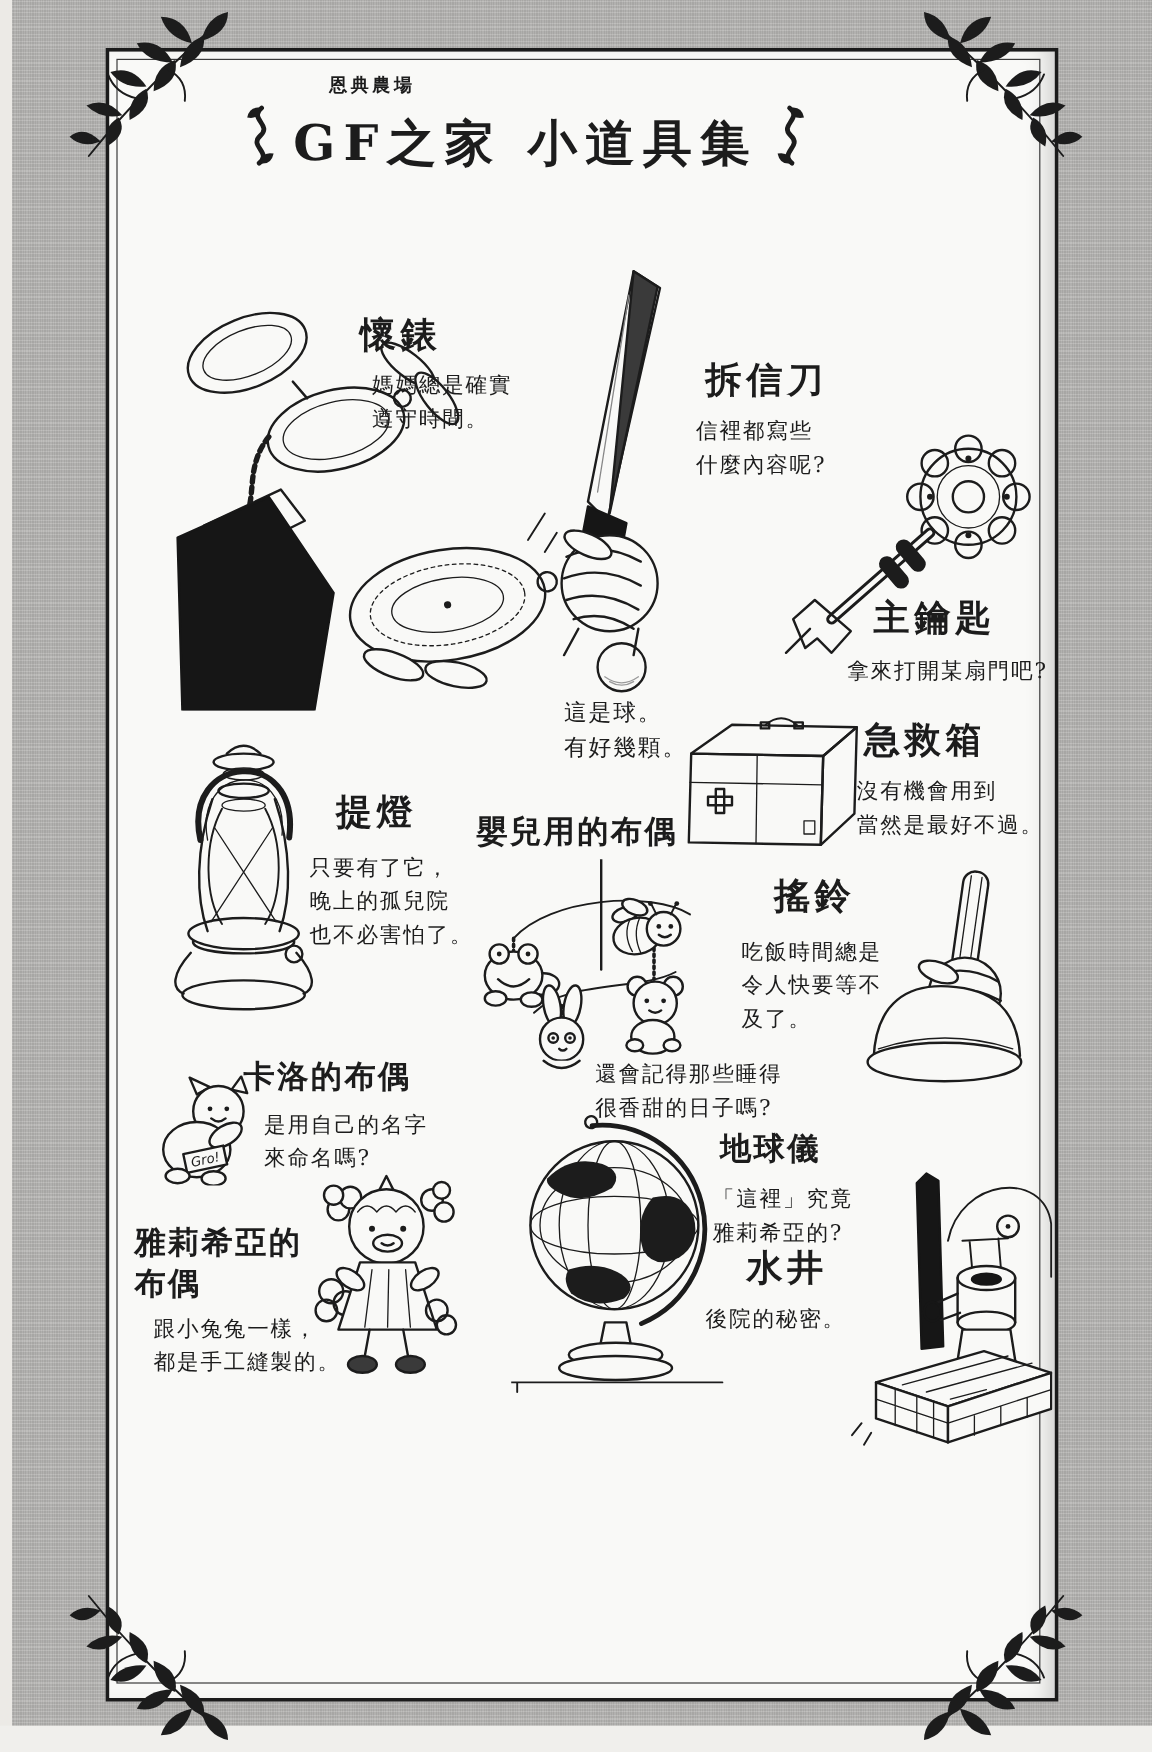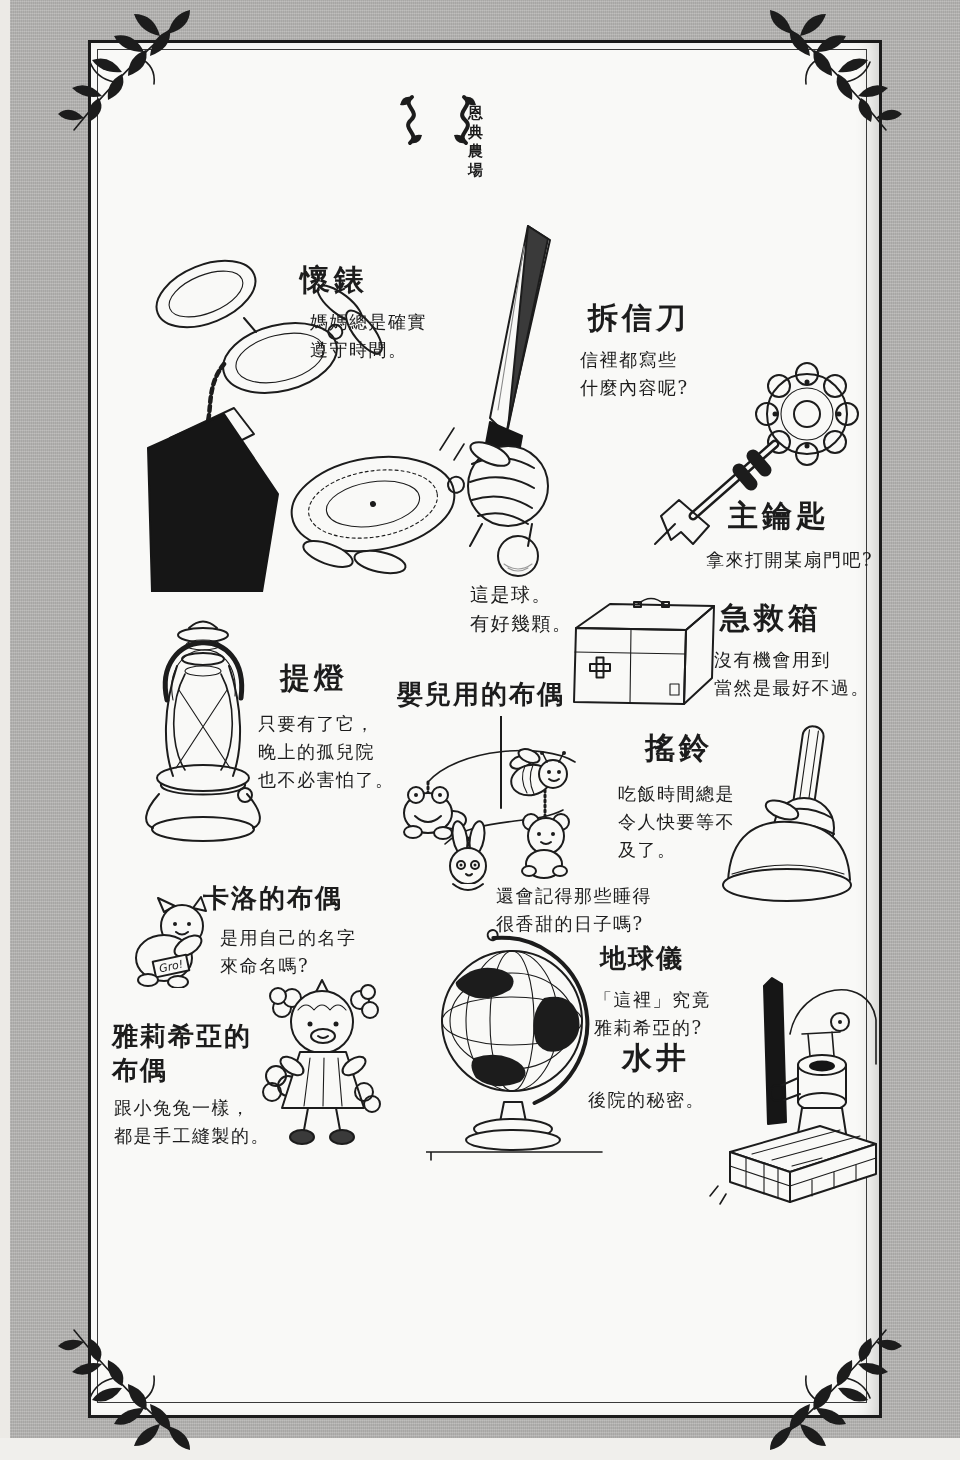--- a/index.html
+++ b/index.html
@@ -27,21 +27,21 @@
   .art .fill{fill:#1c1c1c;stroke:none;}
   .art .dk{fill:#161616;stroke:#161616;}
   .art .gy{fill:#3a3a3a;stroke:#1c1c1c;}
   .art .wf{fill:#f9f9f7;}
   .art .thin{stroke-width:1.1;}
   .art .med{stroke-width:1.6;}
   .art .thick{stroke-width:4;}
   .art .chain{stroke-width:4.5;stroke-dasharray:5 4;}
   .art text{stroke:none;fill:#1c1c1c;font-family:"DejaVu Sans","Liberation Sans",sans-serif;}
   
-  .title-block{left:0;top:94px;width:876px;text-align:right;}
+  .title-block{left:0;top:78px;width:876px;text-align:right;}
   .title-row{display:flex;align-items:center;justify-content:center;gap:14px;}
   .title-wrap{position:relative;display:inline-block;}
   .series{position:absolute;top:-16px;left:30px;font-size:15px;font-weight:bold;letter-spacing:3px;}
   h1{margin:14px 0 0 0;font-size:41px;font-weight:bold;letter-spacing:7px;white-space:nowrap;}
   .h{margin:0;font-size:30px;font-weight:bold;letter-spacing:4px;white-space:pre-line;line-height:1.3;}
   .h.sm{font-size:26px;letter-spacing:2px;}
   .d{margin:0;font-size:18px;font-weight:normal;letter-spacing:1.5px;line-height:1.55;white-space:pre-line;}
 </style>
 </head>
 <body>
@@ -117,20 +117,21 @@
 
   <header class="abs title-block">
     <div class="title-row">
       <svg class="art" width="26" height="52" viewBox="0 0 26 52">
         <path class="thick" d="M14,3 C3,12 23,17 13,26 C3,35 23,40 12,49"></path>
         <path class="fill" d="M14,3 q-10,-2 -12,8 q10,2 12,-8 Z"></path>
         <path class="fill" d="M12,49 q10,2 12,-8 q-10,-2 -12,8 Z"></path>
       </svg>
       <div class="title-wrap">
         <div class="series">恩典農場</div>
+        <h1>GF之家 小道具集</h1>
       </div>
       <svg class="art" width="26" height="52" viewBox="0 0 26 52">
         <path class="thick" d="M12,3 C23,12 3,17 13,26 C23,35 3,40 14,49"></path>
         <path class="fill" d="M12,3 q10,-2 12,8 q-10,2 -12,-8 Z"></path>
         <path class="fill" d="M14,49 q-10,2 -12,-8 q10,-2 12,8 Z"></path>
       </svg>
     </div>
   </header>
 
   <svg class="abs art" style="left:128px;top:242px" width="345" height="350" viewBox="0 0 345 350">
@@ -341,21 +342,21 @@
     </g>
     <ellipse class="wf" cx="22" cy="84" rx="10" ry="6"></ellipse>
       <ellipse class="wf" cx="52" cy="86" rx="10" ry="6"></ellipse>
   </svg>
   <h2 class="abs h sm" style="left:203px;top:882px">卡洛的布偶</h2>
   <p class="abs d" style="left:220px;top:924px">是用自己的名字
 來命名嗎?</p>
 
   <h2 class="abs h sm" style="left:112px;top:1020px">雅莉希亞的
 布偶</h2>
-  <p class="abs d" style="left:114px;top:1094px">跟小兔兔一樣，
+  <p class="abs d" style="left:128px;top:1094px">跟小兔兔一樣，
 都是手工縫製的。</p>
   <svg class="abs art" style="left:258px;top:978px" width="130" height="190" viewBox="0 0 130 190">
     <circle class="wf" cx="24" cy="30" r="9"></circle>
       <circle class="wf" cx="34" cy="20" r="9"></circle>
       <circle class="wf" cx="20" cy="18" r="8"></circle>
     <circle class="wf" cx="102" cy="22" r="9"></circle>
       <circle class="wf" cx="112" cy="32" r="8"></circle>
       <circle class="wf" cx="110" cy="14" r="7"></circle>
     <polygon class="wf" points="58,14 64,2 70,14"></polygon>
     <circle class="wf" cx="64" cy="44" r="31"></circle>

